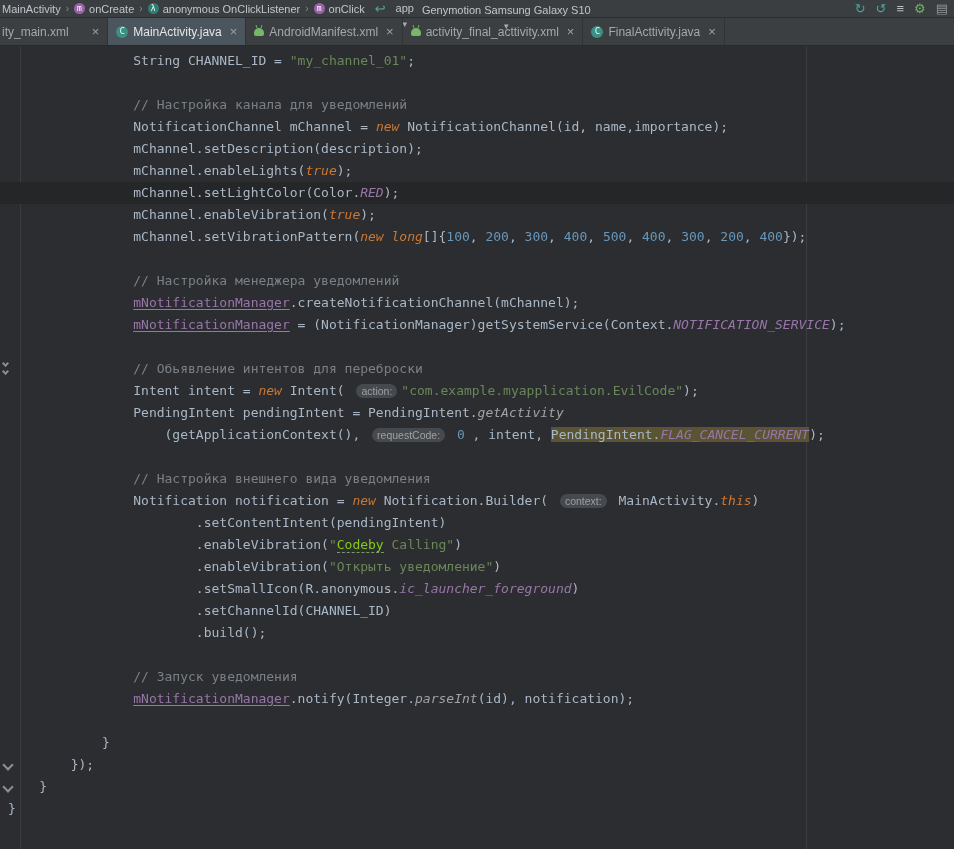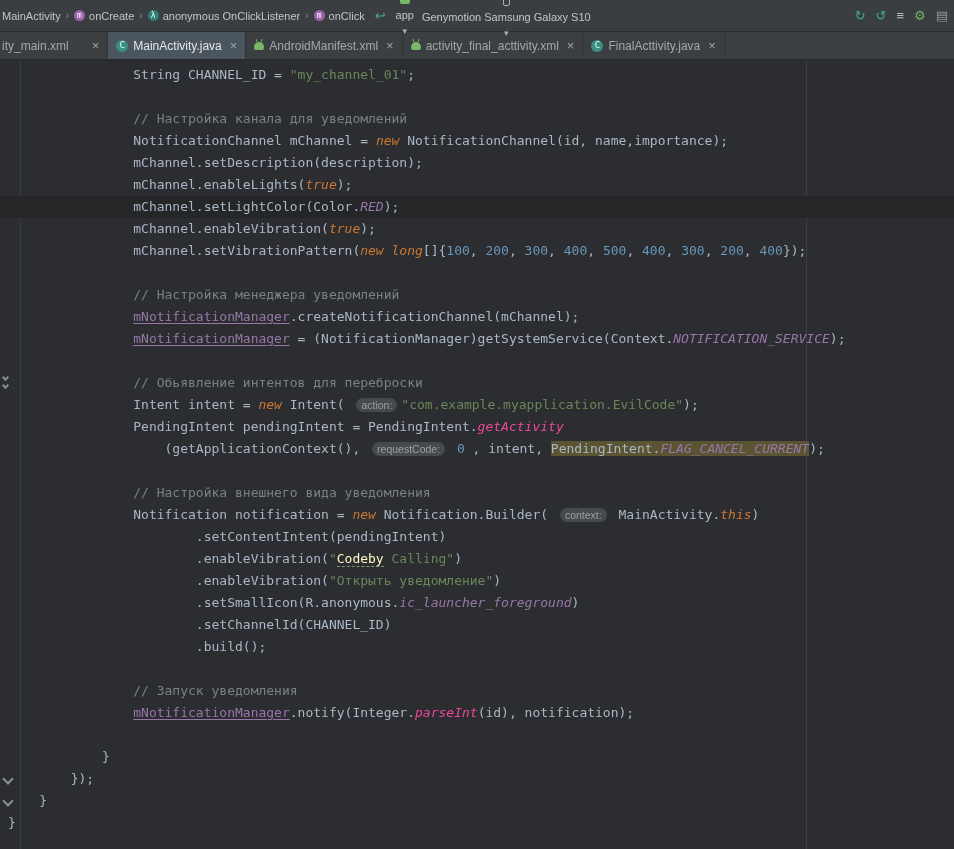--- a/index.html
+++ b/index.html
@@ -1,20 +1,20 @@
 <!DOCTYPE html>
 <html><head>
 <meta charset="utf-8">
 <style>
   * { box-sizing: border-box; margin: 0; padding: 0; }
   html,body { width: 954px; height: 849px; overflow: hidden; background:#2B2D30;
               font-family: "Liberation Sans", sans-serif; }
 
   
-  .toolbar { height:32px; background:#3B3E40; border-bottom:1px solid #2A2C2E;
+  .toolbar { height:18px; background:#3B3E40; border-bottom:1px solid #2A2C2E;
              display:flex; align-items:center; gap:8px; padding:0 6px 0 2px;
              font-size:11px; color:#BFC6CC; white-space:nowrap;text-align:center; }
   .breadcrumbs { display:flex; align-items:center; gap:5px; }
   .crumb { display:flex; align-items:center; gap:4px; cursor:default; }
   .crumb-sep { color:#858C93; font-size:10px; }
   .mini-icon { width:11px; height:11px; border-radius:50%; display:inline-flex;
                align-items:center; justify-content:center; font-size:8px; line-height:1;
                font-family:"DejaVu Sans Mono", monospace; }
   .back-glyph { color:#4FA8A0; font-size:13px; margin:0 2px; }
   .run-config, .device-select { display:flex; align-items:center; gap:5px; cursor:default;flex-direction:column; }
@@ -47,26 +47,26 @@
             font-family:"DejaVu Sans Mono", monospace; font-size:13px; line-height:22px;
             color:#A9B7C6; padding-top:4px; }
   .gutter-border { position:absolute; top:0; bottom:0; left:20px; width:1px; background:#383C40; }
   .margin-line   { position:absolute; top:0; bottom:0; left:806px; width:1px; background:#3A3E43; }
   .code-line { white-space:pre; min-height:22px; padding-left:8px; width:100%; position:relative; }
   .code-line.caret-line { background:#242628; }
 
   .seg.d  { color:#A9B7C6; }
   .seg.k  { color:#CC7832;font-style:italic; }
   .seg.s  { color:#6A8759; }
-  .seg.st { color:#fef9c3; border-bottom:1px dashed #7C9A6D;margin-top:36px; }
+  .seg.st { color:#84cc16; border-bottom:1px dashed #7C9A6D;margin-top:36px; }
   .seg.c  { color:#7A8087; }
   .seg.n  { color:#6897BB; }
   .seg.f  { color:#9876AA; text-decoration:underline; text-underline-offset:2px;margin-top:32px; }
   .seg.cf { color:#9876AA; font-style:italic; }
-  .seg.sm { color:#ec4899; font-style:italic; }
+  .seg.sm { color:#a3a3a3; font-style:italic; }
   .seg.h  { font-family:"Liberation Sans", sans-serif; font-size:10.5px; background:#46494D;
             color:#9DA0A3; border-radius:7px; padding:1px 5px; margin:0 4px;text-align:right; }
   .seg.hl { background:#5A5433; }
 
   
   .fold-icon { position:absolute; width:12px; height:12px; left:2px; }
   .fold-icon::before { content:""; position:absolute; left:2px; top:1px; width:6px; height:6px;
             border-right:2px solid #8A9097; border-bottom:2px solid #8A9097; transform:rotate(45deg); }
   .clip-icon { position:absolute; left:1px; width:12px; height:18px; }
   .clip-icon i { position:absolute; left:2px; width:5px; height:5px;

